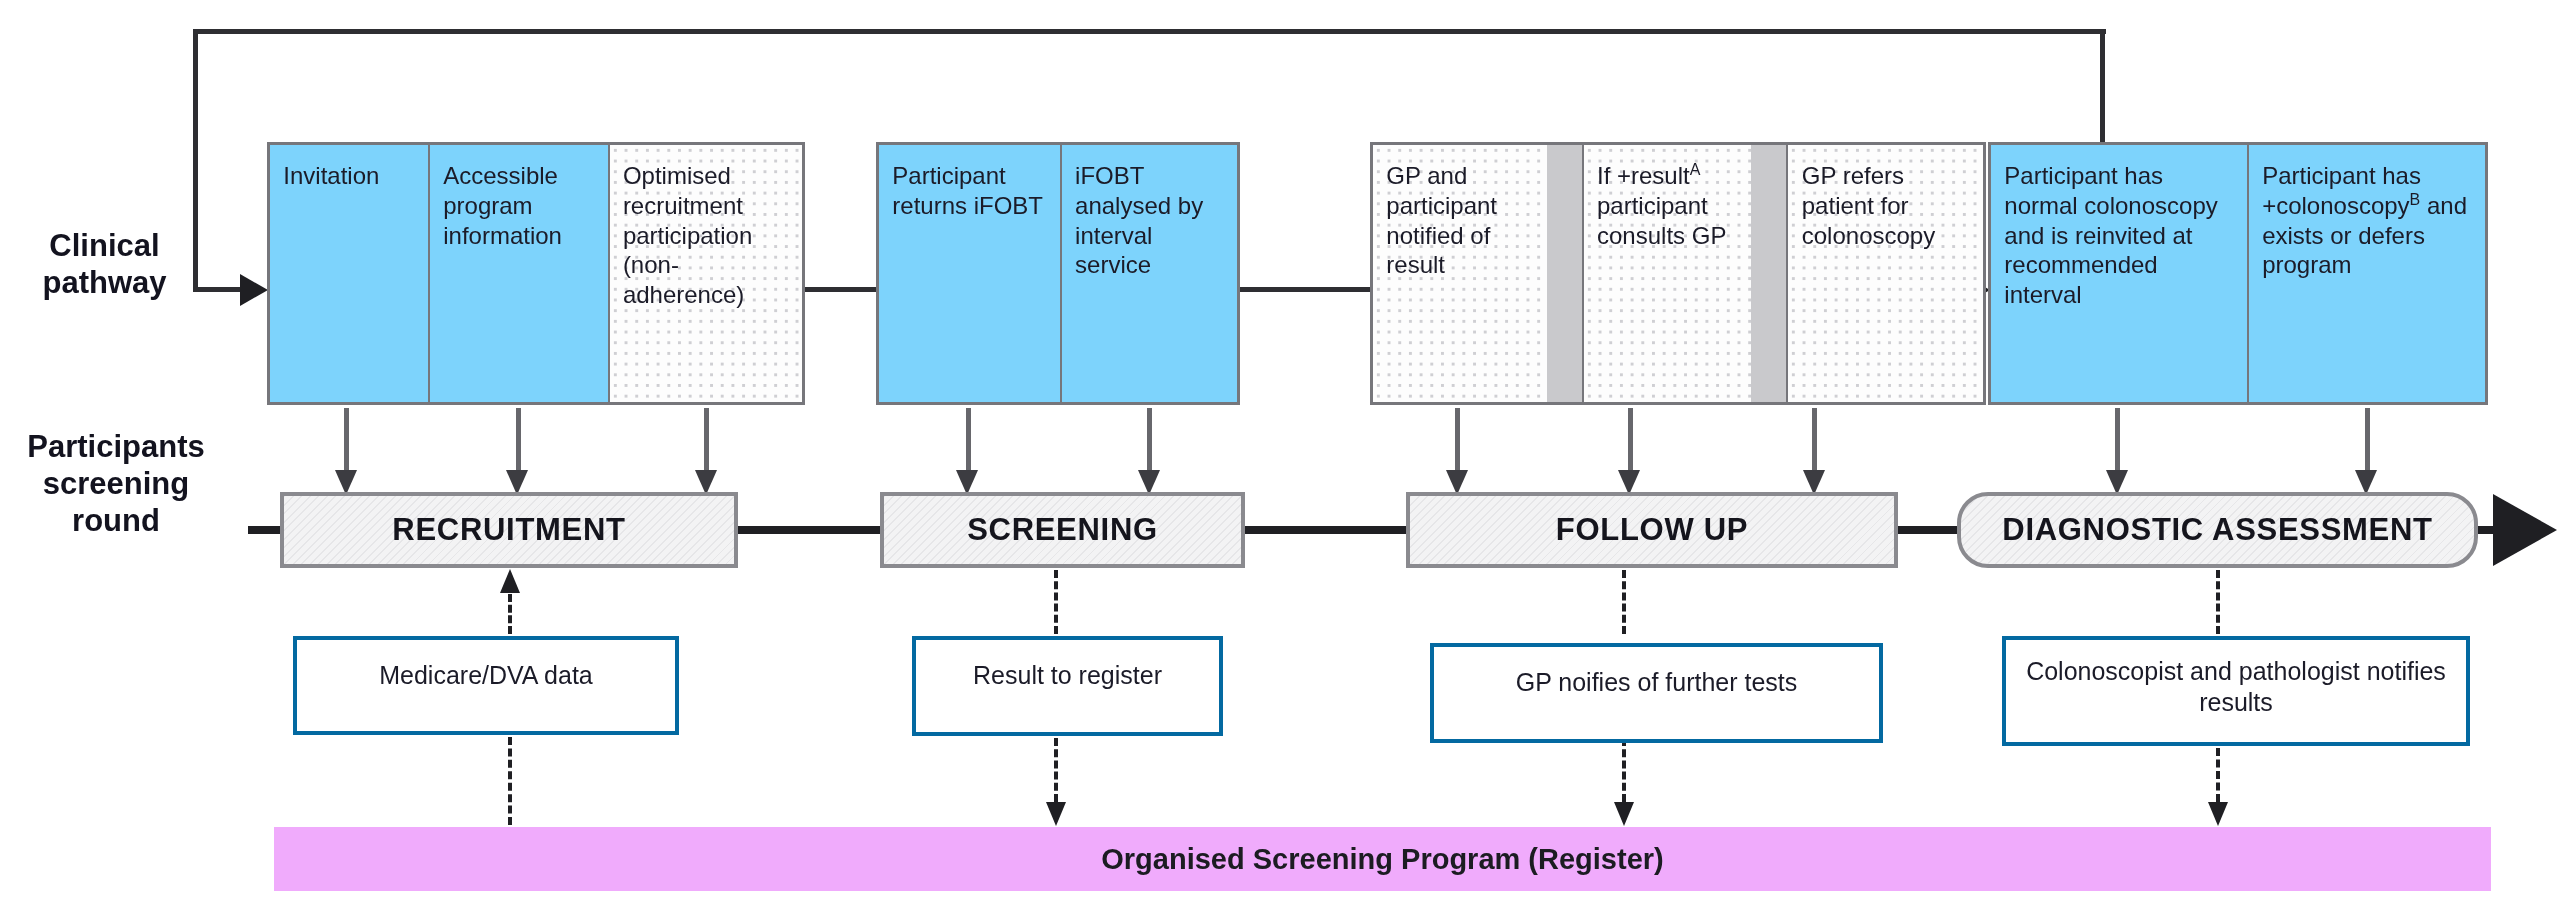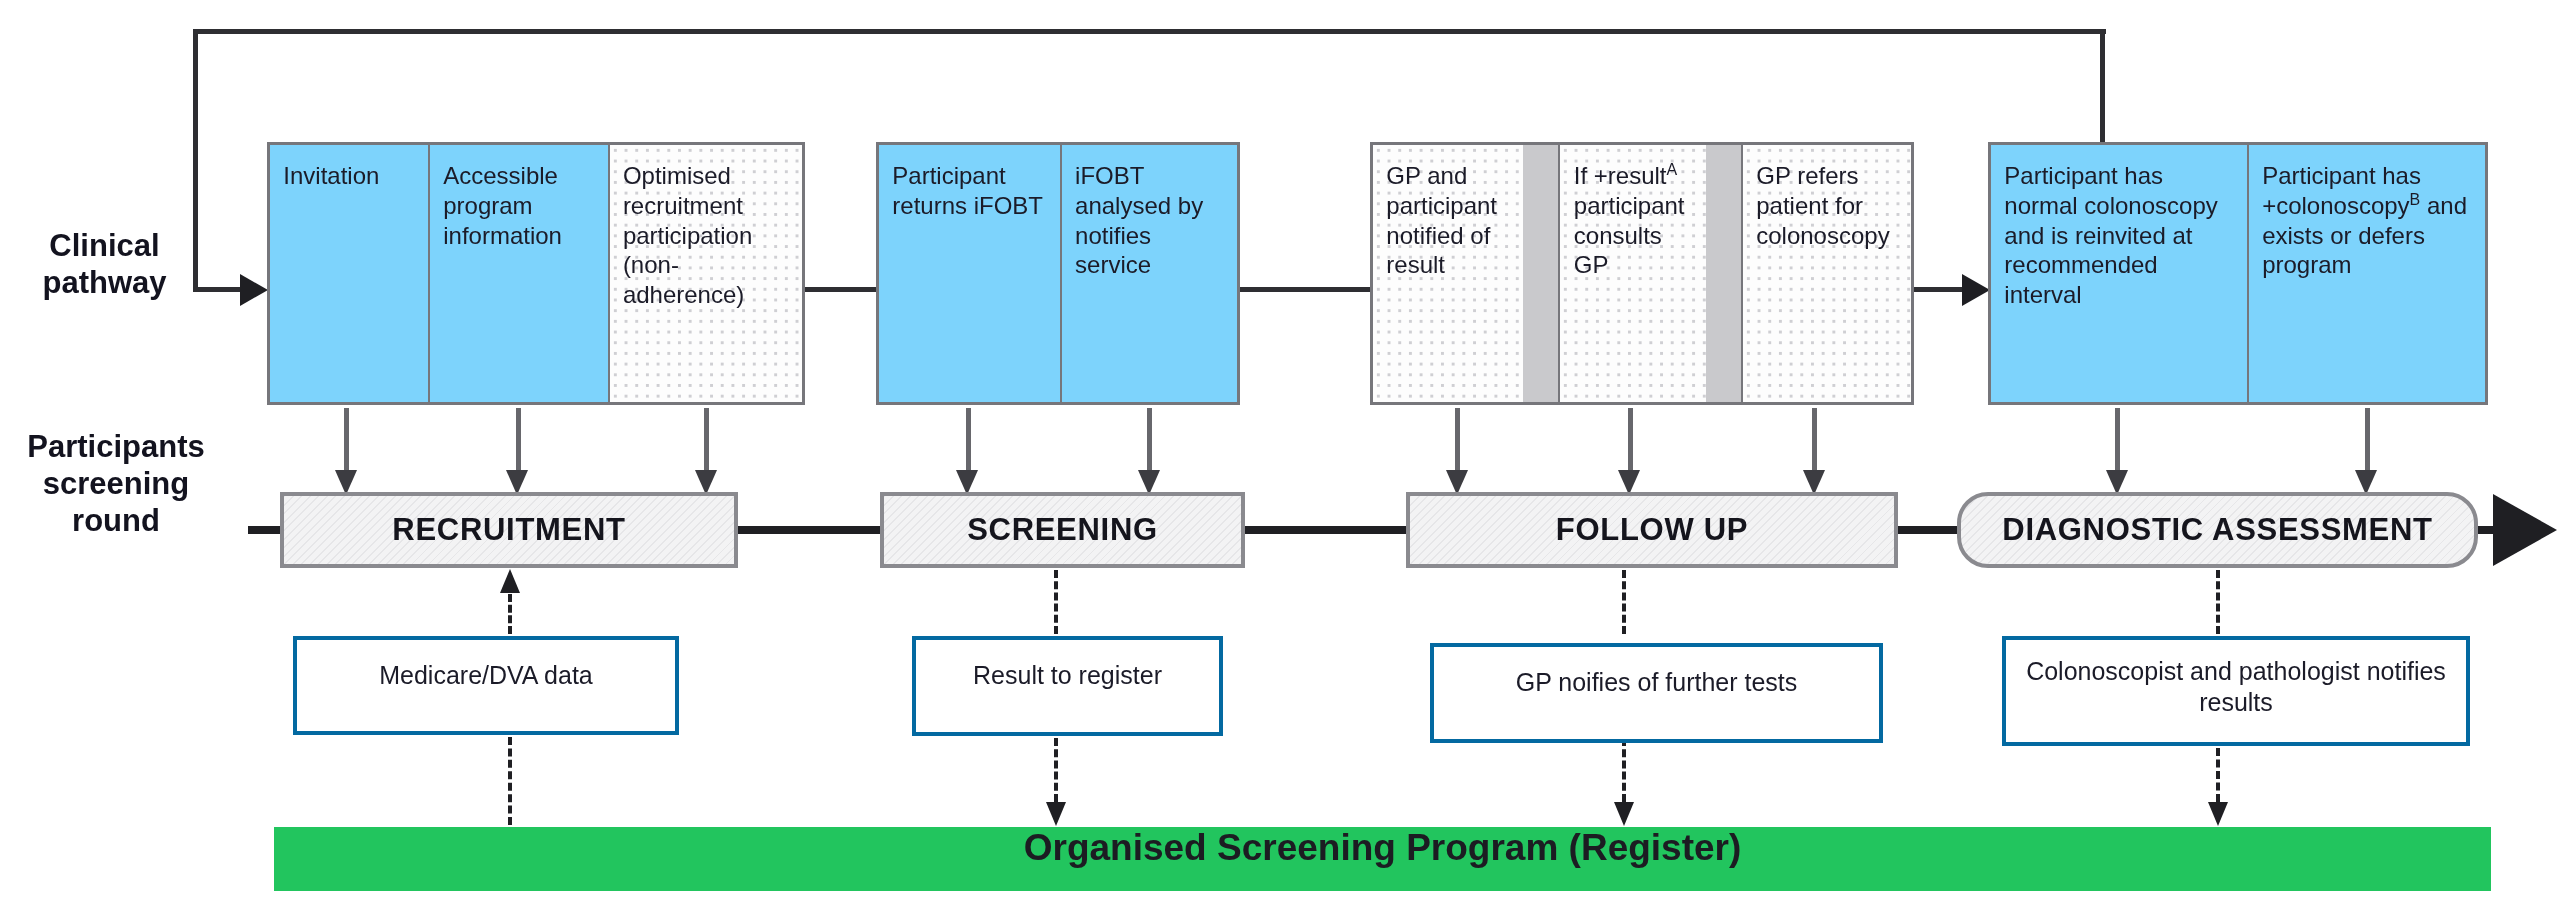--- a/index.html
+++ b/index.html
@@ -35,23 +35,23 @@
     display:flex;align-items:center;justify-content:center;
     font-weight:bold;font-size:31px;letter-spacing:0.7px;color:#15151d;
   }
   
   .regbox{
     position:absolute;box-sizing:border-box;background:#ffffff;border:4px solid #0369a1;
     font-size:25px;color:#1b1b28;text-align:center;padding-top:20px;line-height:1.25;
   }
   
   .bottomband{
-    position:absolute;left:274px;top:827px;width:2217px;height:64px;background:#22c55e;
-    display:flex;justify-content:center;
-    font-weight:bold;font-size:37px;color:#1c1c22;
+    position:absolute;left:274px;top:827px;width:2217px;height:64px;background:#f0abfc;
+    display:flex;align-items:center;justify-content:center;
+    font-weight:bold;font-size:29px;color:#1c1c22;
   }
   
   .sidelabel{position:absolute;font-weight:bold;font-size:31px;line-height:1.2;text-align:center;color:#13131f;}
 </style>
 </head>
 <body>
 
 <div class="canvas">
 
   <div class="vline" style="left:2100px;top:29px;height:115px;"></div>
@@ -69,24 +69,24 @@
   <div class="tri-right-big" style="left:2493px;top:494px;"></div>
 
   <div class="pgroup" style="left:267px;width:538px;">
     <div class="pcell fill-gray" style="width:160px;"><span>Invitation</span></div>
     <div class="pcell fill-gray" style="width:182px;"><span>Accessible program information</span></div>
     <div class="pcell fill-stippled" style="width:197px;"><span>Optimised recruitment participation (non-adherence)</span></div>
   </div>
 
   <div class="pgroup" style="left:876px;width:364px;">
     <div class="pcell fill-gray" style="width:184px;"><span>Participant returns iFOBT</span></div>
-    <div class="pcell fill-gray" style="width:180px;padding-right:27px;"><span>iFOBT analysed by notifies service</span></div>
+    <div class="pcell fill-gray" style="width:180px;padding-right:27px;"><span>iFOBT analysed by interval service</span></div>
   </div>
 
-  <div class="pgroup" style="left:1370px;width:544px;gap:35px;">
+  <div class="pgroup" style="left:1370px;width:616px;gap:35px;">
     <div class="pcell fill-stippled" style="width:175px;"><span>GP and participant notified of result</span></div>
     <div class="pcell fill-stippled" style="width:171px;"><span>If +result</span><sup>A</sup><span> participant consults GP</span></div>
     <div class="pcell fill-stippled" style="width:198px;"><span>GP refers patient for colonoscopy</span></div>
   </div>
 
   <div class="pgroup" style="left:1988px;width:500px;">
     <div class="pcell fill-gray" style="width:259px;"><span>Participant has normal colonoscopy and is reinvited at recommended interval</span></div>
     <div class="pcell fill-gray" style="width:241px;"><span>Participant has +colonoscopy</span><sup>B</sup><span> and exists or defers program</span></div>
   </div>
 

